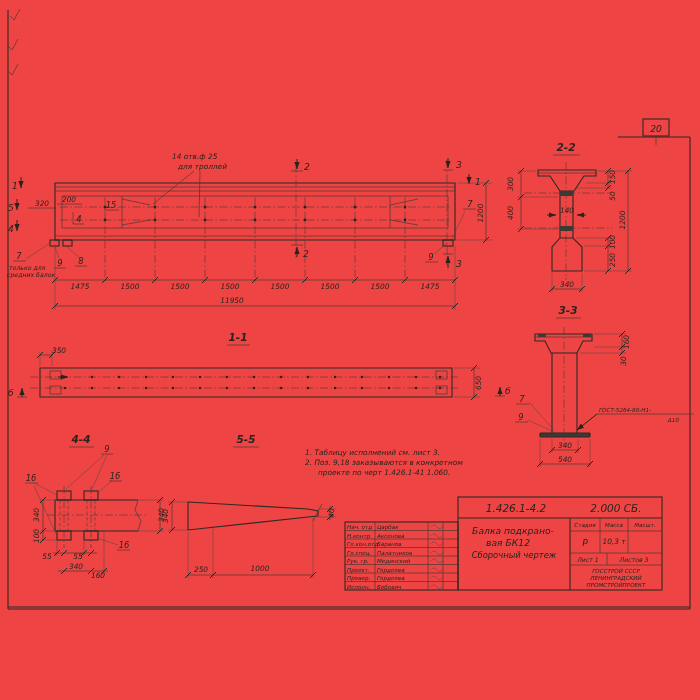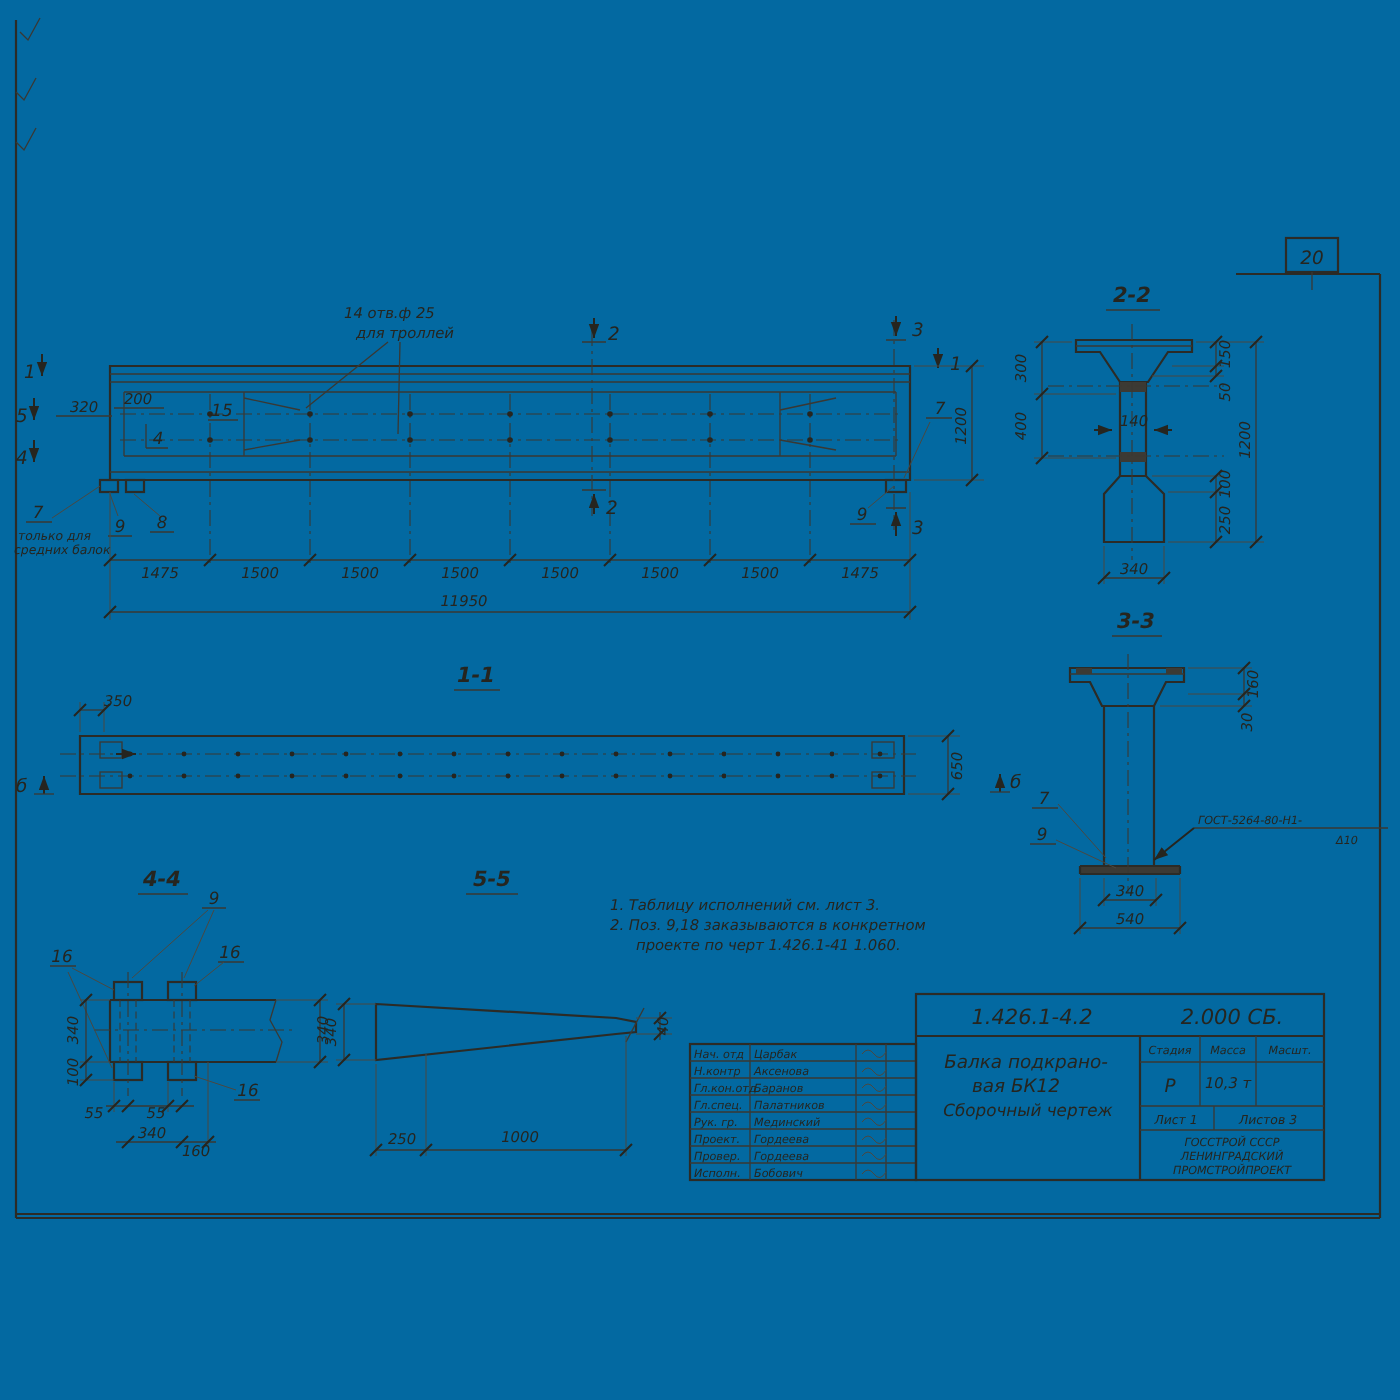--- a/index.html
+++ b/index.html
@@ -1,16 +1,16 @@
 <!DOCTYPE html>
 <html><head>
 <meta charset="utf-8">
 <style>
   html,body{margin:0;padding:0;background:#e8e6e0;}
-  .sheet{position:relative;width:700px;height:700px;background:#0369a1;overflow:hidden;
+  .sheet{position:relative;width:700px;height:700px;background:#ef4444;overflow:hidden;
          font-family:"DejaVu Sans",sans-serif;}
   svg{display:block;}
   svg text{font-family:"DejaVu Sans",sans-serif;font-style:italic;fill:#26251f;}
   .s5{font-size:5.6px;} .s6{font-size:6.2px;} .s7{font-size:7.4px;} .s8{font-size:8.4px;}
   .s9{font-size:9.2px;} .s10{font-size:10.5px;}
   .mid{text-anchor:middle;} .b{font-weight:bold;}
   .ln{stroke:#2c2b26;stroke-width:1.1;fill:none;}
   .lt{stroke:#3a3833;stroke-width:.65;fill:none;}
   .xt{stroke:#4a4841;stroke-width:.5;fill:none;}
   .cl{stroke:#3a3833;stroke-width:.55;fill:none;stroke-dasharray:8 2.5 1.5 2.5;}

